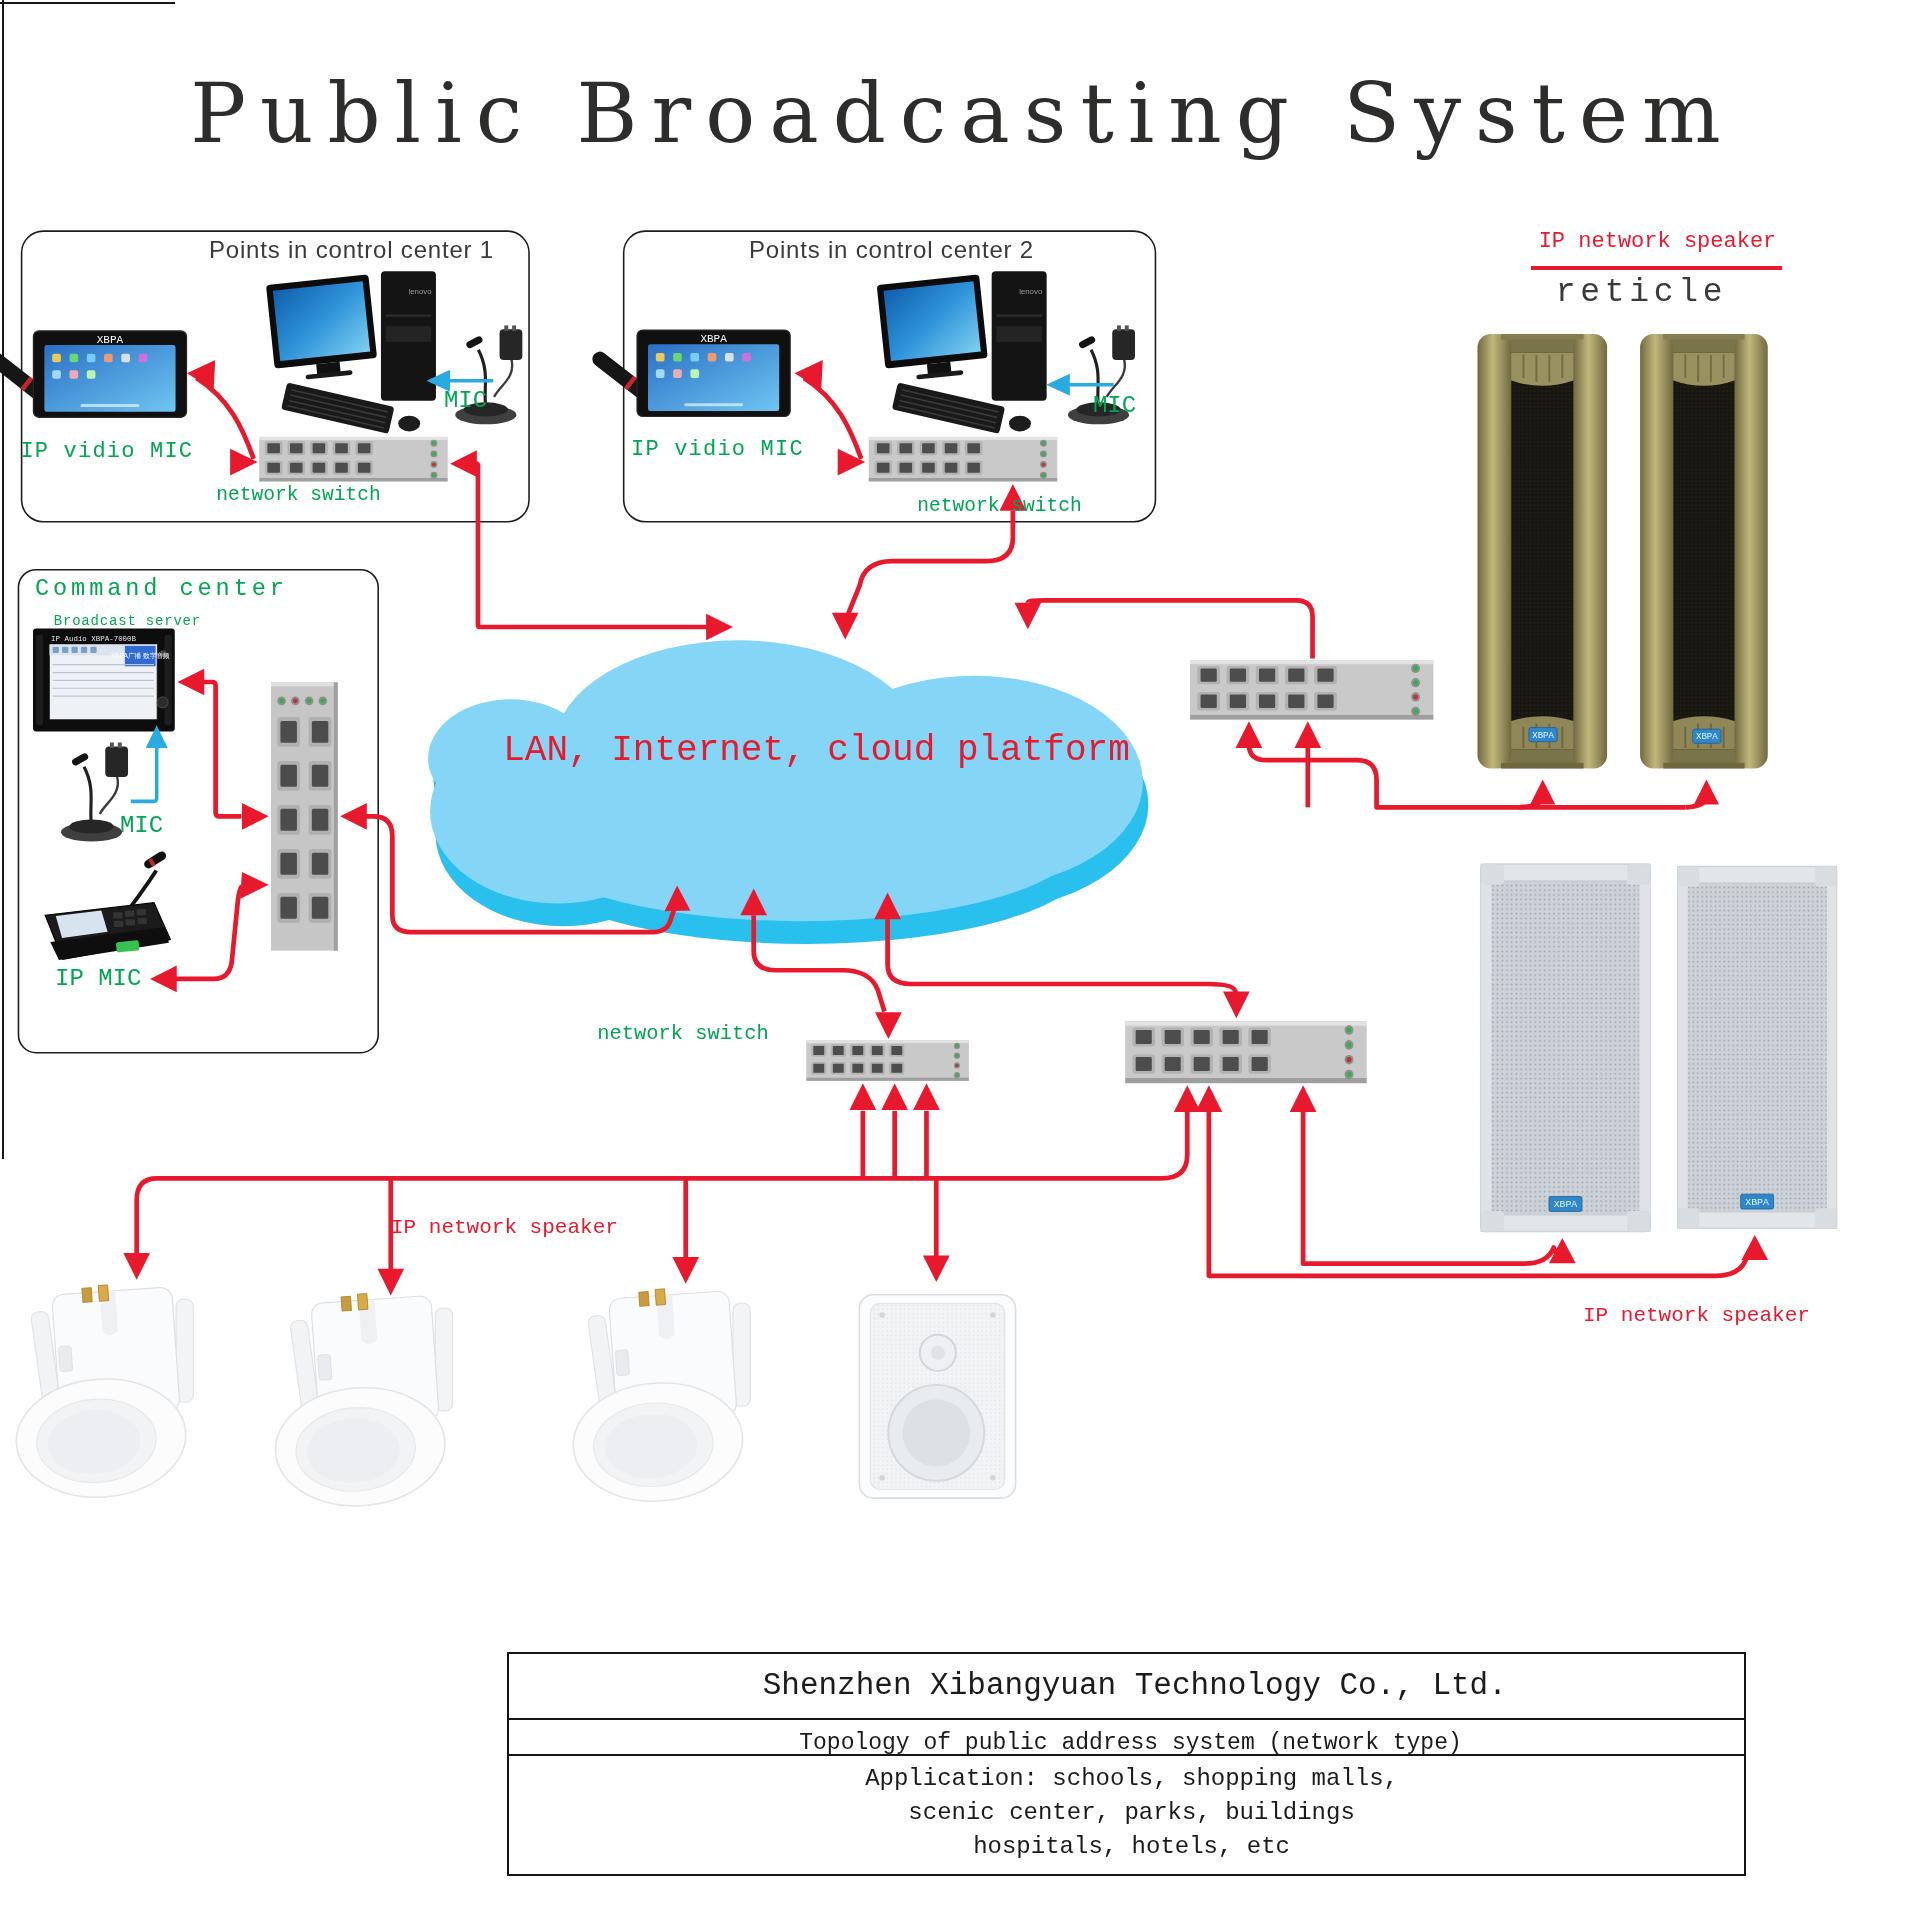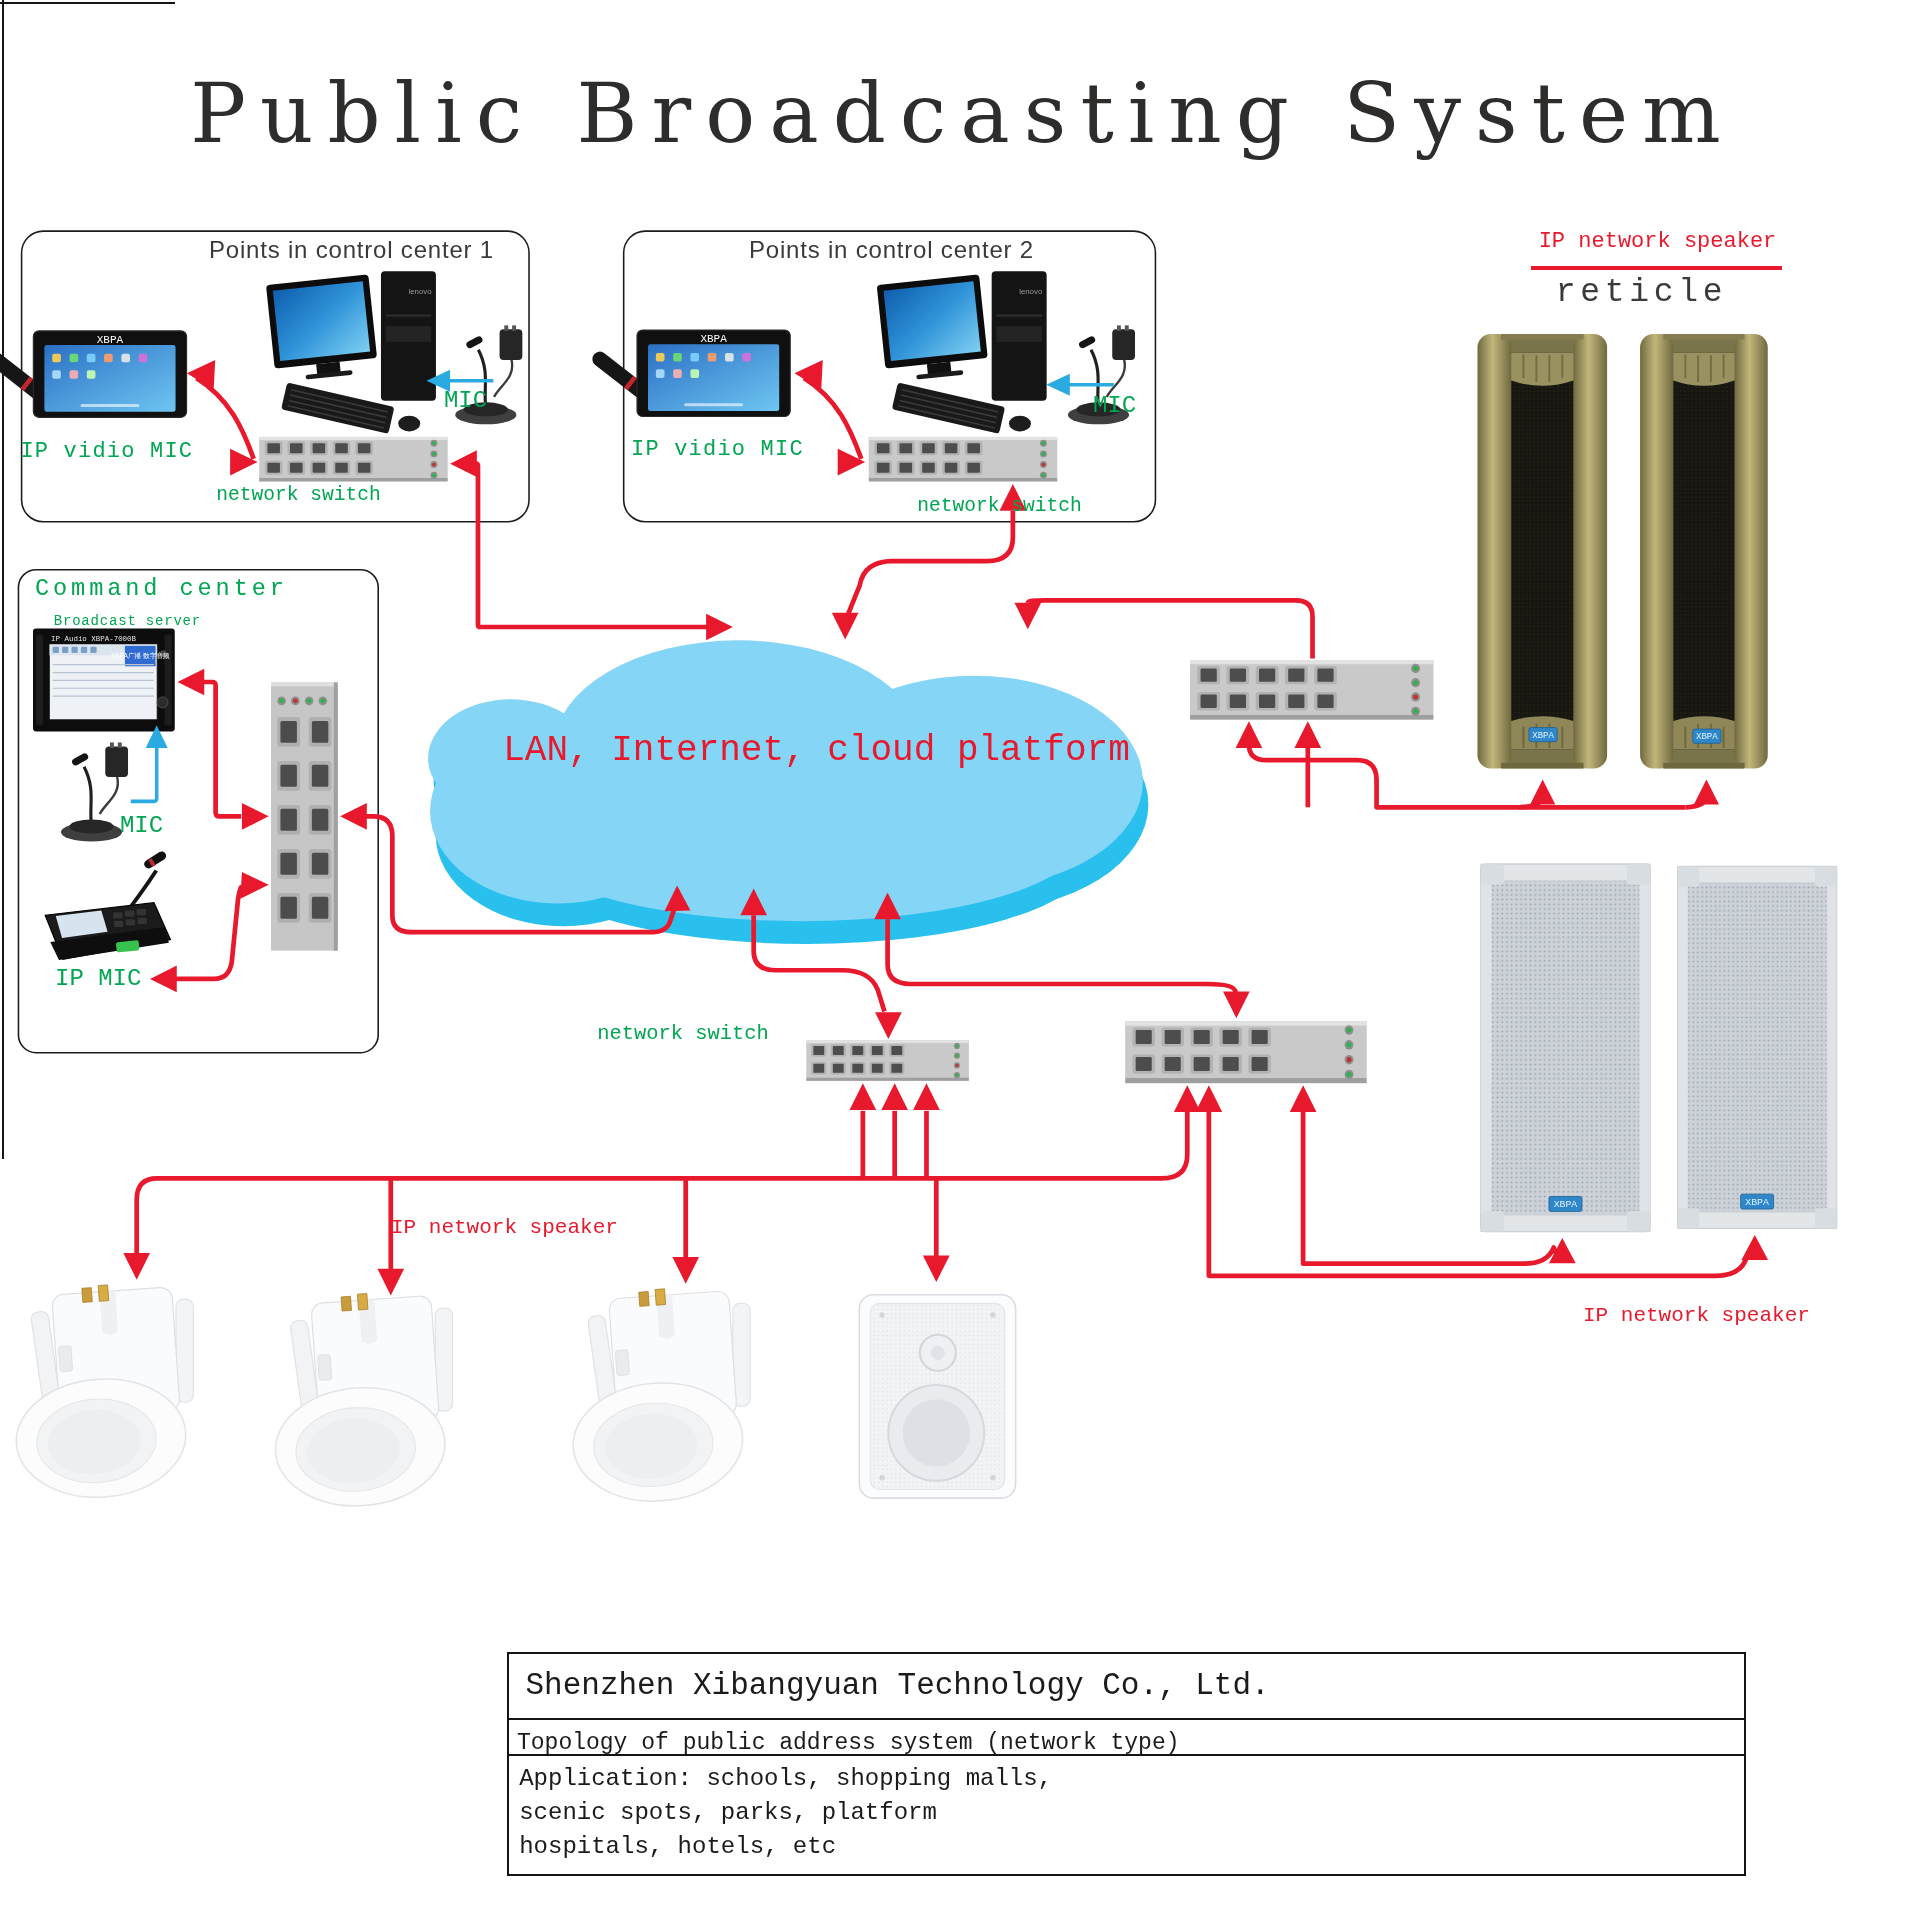--- a/index.html
+++ b/index.html
@@ -7,21 +7,21 @@
           font-family:"Liberation Sans",sans-serif;}
   #diagram-svg{position:absolute;left:0;top:0;}
   .txt{position:absolute;white-space:pre;pointer-events:none;}
   .page-title{font-family:"DejaVu Serif",serif;font-size:83px;letter-spacing:14px;color:#2e2d2c;text-align:center;margin-top:18px;}
   .box-title{font-family:"Liberation Sans",sans-serif;font-size:24px;letter-spacing:0.8px;color:#3a3a3a;text-align:center;}
   .mono{font-family:"Liberation Mono",monospace;}
   .green{color:#00a651;}
   .red{color:#e8192d;}
   .dark{color:#3a3a3a;}
   .cloud-label{font-size:36px;color:#e8192d;text-align:center;}
-  .footer-table{position:absolute;left:507px;top:1652px;width:1239px;height:224px;border:2px solid #141414;box-sizing:border-box;background:#fff;}
+  .footer-table{position:absolute;left:507px;top:1652px;width:1239px;height:224px;border:2px solid #141414;box-sizing:border-box;background:#fff;text-align:center;}
   .fr{box-sizing:border-box;width:100%;font-family:"Liberation Mono",monospace;color:#1b1b1b;}
   .fr1{height:66px;border-bottom:2px solid #141414;font-size:31px;line-height:64px;padding-left:16.5px;}
   .fr2{height:36px;border-bottom:2px solid #141414;font-size:23px;line-height:47px;padding-left:8px;}
   .fr3{padding:5.5px 0 0 10.2px;font-size:24px;line-height:34px;}
   .underline-red{position:absolute;background:#e8192d;height:3.5px;}
   .frame-line{position:absolute;background:#161616;}
 </style>
 </head>
 <body>
 
@@ -468,19 +468,19 @@
   <div class="txt mono dark" style="left:1547px;top:274px;width:189px;font-size:33px;letter-spacing:4.7px;text-align:center;">reticle</div>
 
   <div class="txt mono red" style="left:391px;top:1216px;width:251px;font-size:21px;">IP network speaker</div>
   <div class="txt mono red" style="left:1583px;top:1304px;width:251px;font-size:21px;">IP network speaker</div>
 
   <div class="footer-table">
     <div class="fr fr1">Shenzhen Xibangyuan Technology Co., Ltd.</div>
     <div class="fr fr2">Topology of public address system (network type)</div>
     <div class="fr fr3">
       <div>Application: schools, shopping malls,</div>
-      <div> scenic spots, parks, platform</div>
+      <div> scenic center, parks, buildings</div>
       <div>hospitals, hotels, etc</div>
     </div>
   </div>
 
 </div>
 
 
 </body></html>

